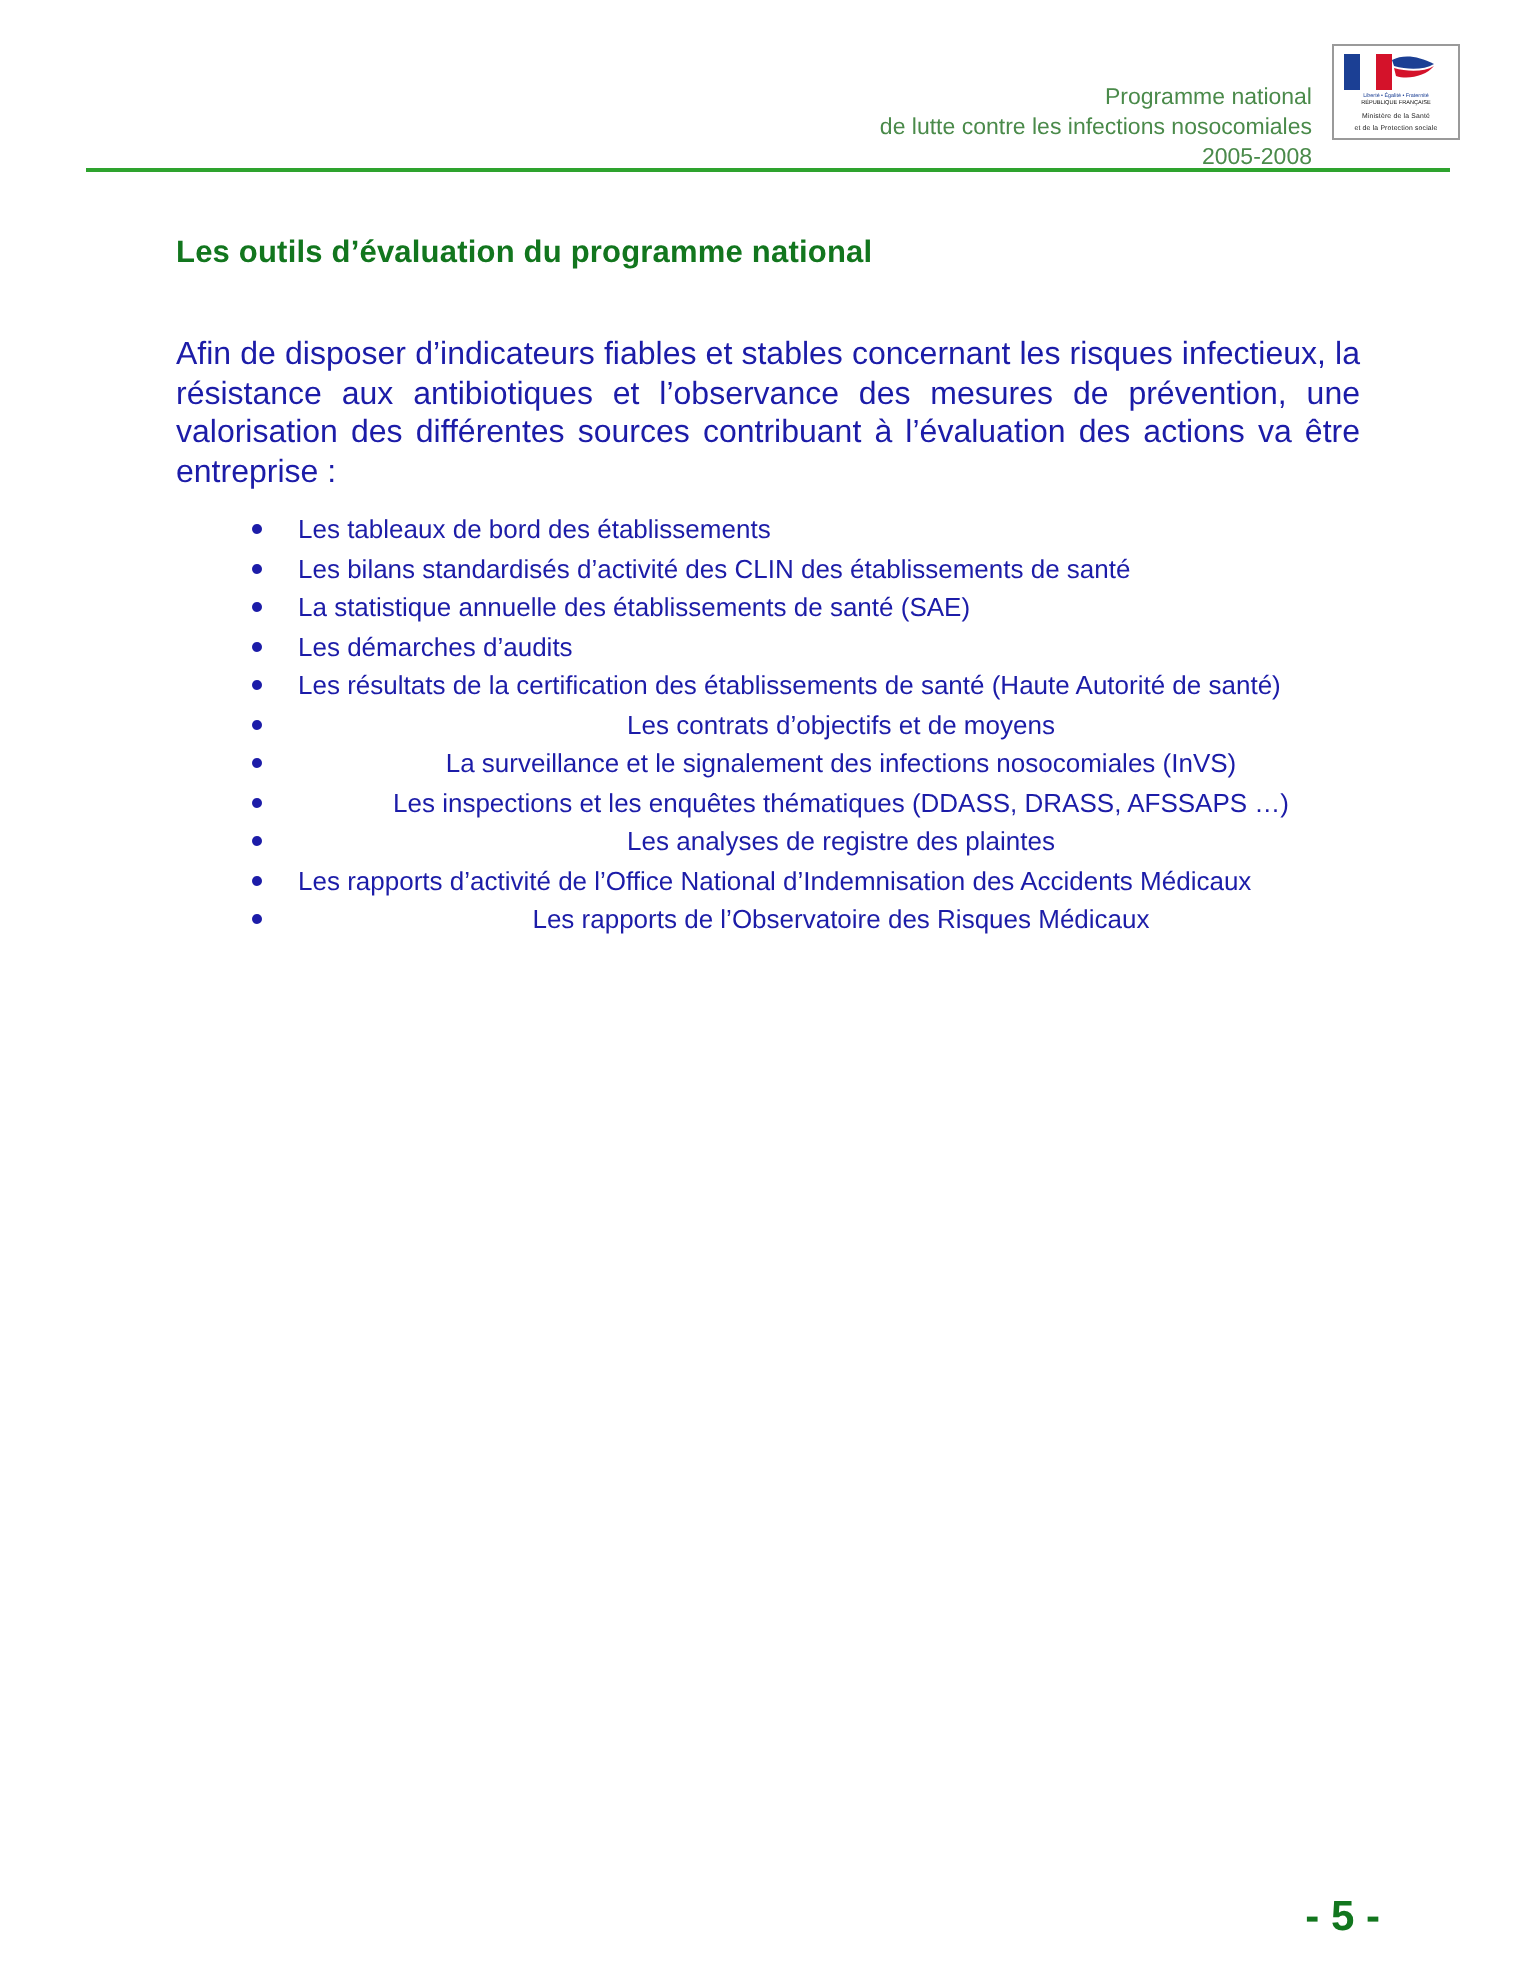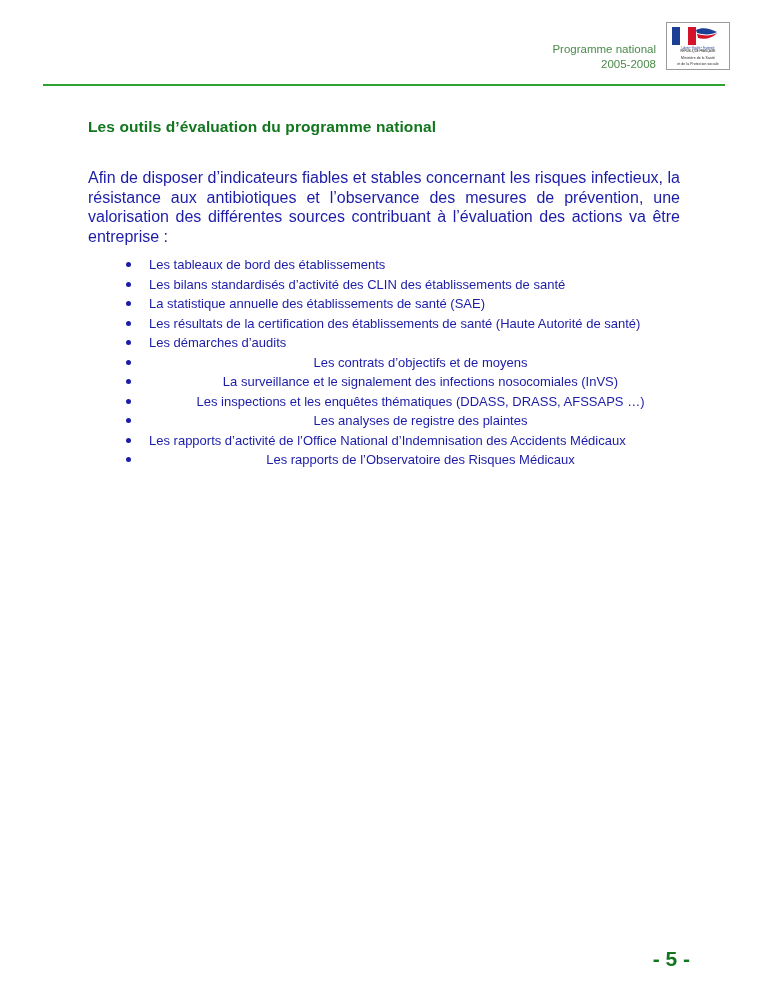--- a/index.html
+++ b/index.html
@@ -145,20 +145,21 @@
 </style>
 </head>
 <body>
 
 <div class="page">
 
   <div class="header">
     <div class="header-inner">
       <div class="header-text">
         <div>Programme national</div>
+        <div>de lutte contre les infections nosocomiales</div>
         <div>2005-2008</div>
       </div>
       <div class="logo-box">
         <svg class="logo-flag" viewBox="0 0 116 60">
           <rect x="0" y="0" width="116" height="60" fill="#ffffff"></rect>
           <rect x="6" y="4" width="16" height="36" fill="#1b3f94"></rect>
           <rect x="22" y="4" width="16" height="36" fill="#ffffff"></rect>
           <rect x="38" y="4" width="16" height="36" fill="#d4122a"></rect>
           <path d="M54 10 C 66 4, 80 6, 96 14 C 86 20, 70 20, 56 16 Z" fill="#1b3f94"></path>
           <path d="M56 18 C 70 22, 86 22, 96 16 C 88 26, 70 30, 58 26 Z" fill="#d4122a"></path>
@@ -173,22 +174,22 @@
   <div class="header-rule"></div>
 
   <h1 class="doc-title">Les outils d’évaluation du programme national</h1>
 
   <p class="intro">Afin de disposer d’indicateurs fiables et stables concernant les risques infectieux, la résistance aux antibiotiques et l’observance des mesures de prévention, une valorisation des différentes sources contribuant à l’évaluation des actions va être entreprise :</p>
 
   <ul class="bullets">
     <li><span class="dot"></span><span>Les tableaux de bord des établissements</span></li>
     <li><span class="dot"></span><span>Les bilans standardisés d’activité des CLIN des établissements de santé</span></li>
     <li><span class="dot"></span><span>La statistique annuelle des établissements de santé (SAE)</span></li>
+    <li><span class="dot"></span><span>Les démarches d’audits</span></li>
     <li><span class="dot"></span><span>Les résultats de la certification des établissements de santé (Haute Autorité de santé)</span></li>
-    <li><span class="dot"></span><span>Les démarches d’audits</span></li>
     <li class="nojust"><span class="dot"></span><span>Les contrats d’objectifs et de moyens</span></li>
     <li class="nojust"><span class="dot"></span><span>La surveillance et le signalement des infections nosocomiales (InVS)</span></li>
     <li class="nojust"><span class="dot"></span><span>Les inspections et les enquêtes thématiques (DDASS, DRASS, AFSSAPS …)</span></li>
     <li class="nojust"><span class="dot"></span><span>Les analyses de registre des plaintes</span></li>
     <li><span class="dot"></span><span>Les rapports d’activité de l’Office National d’Indemnisation des Accidents Médicaux</span></li>
     <li class="nojust"><span class="dot"></span><span>Les rapports de l’Observatoire des Risques Médicaux</span></li>
   </ul>
 
   <div class="page-number">- 5 -</div>
 

